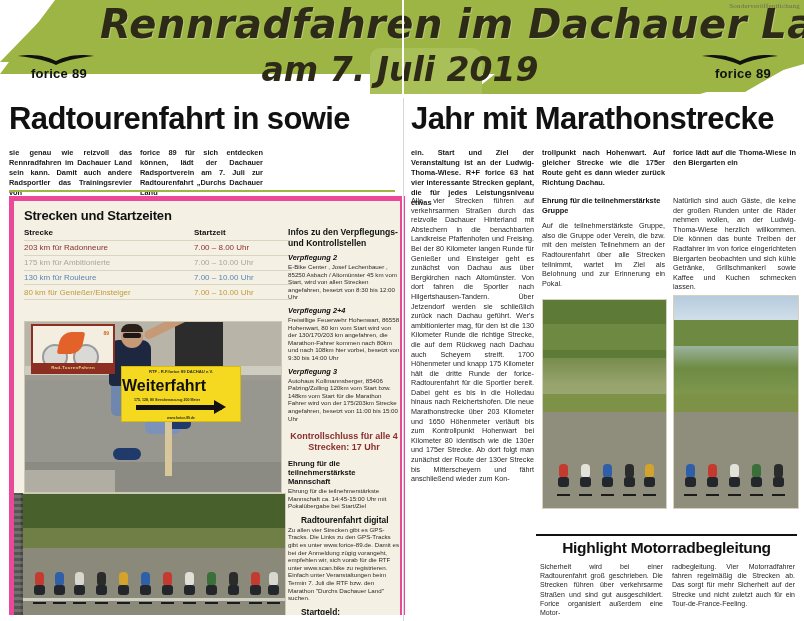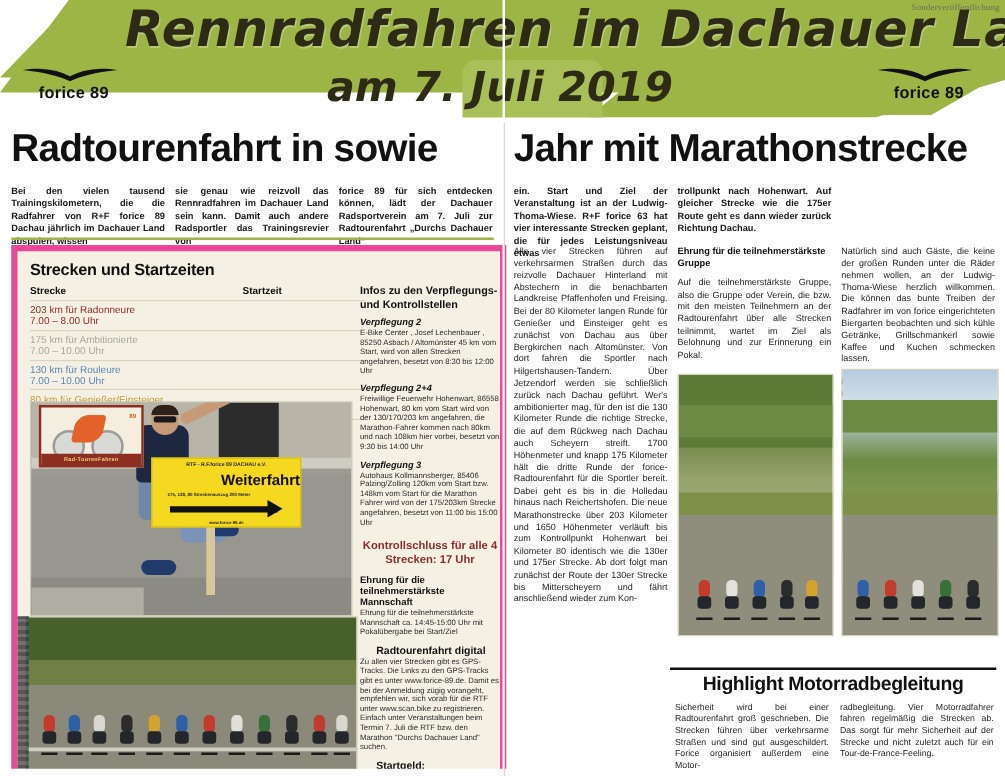--- a/index.html
+++ b/index.html
@@ -94,21 +94,20 @@
     font-size:13px;font-weight:bold;color:#111;letter-spacing:-.2px;
   }
   
   .tbl{position:absolute;left:10px;top:27px;width:268px;}
   .tbl .hdr{display:flex;font-size:8px;font-weight:bold;color:#111;padding-bottom:3px;}
   .tbl .hdr .c1{width:170px;}
   .tbl .hdr .c2{width:98px;}
   .tbl .row{
     display:flex;font-size:8px;padding:2.4px 0 2.4px 0;
     border-top:1px solid #d9d5c0;
-    flex-direction:column;
   }
   .tbl .row .c1{width:170px;}
   .tbl .row .c2{width:98px;}
   .tbl .row.r0{color:#8a2d2d;}
   .tbl .row.r1{color:#a8a89a;}
   .tbl .row.r2{color:#5b86b5;}
   .tbl .row.r3{color:#c09a3a;}
   .tbl .rowend{border-top:1px solid #d9d5c0;height:0;}
 
   
@@ -132,21 +131,21 @@
   .pm-leg{position:absolute;left:86px;top:60px;width:48px;height:34px;background:#6f86ae;border-radius:6px;}
   .pm-leg2{position:absolute;left:120px;top:64px;width:36px;height:48px;background:#7d92b8;border-radius:6px;}
   .pm-shoe{position:absolute;left:88px;top:126px;width:28px;height:12px;background:#203a6b;border-radius:6px;}
   .pm-shoe2{position:absolute;left:142px;top:96px;width:24px;height:11px;background:#203a6b;border-radius:5px;}
   .pm-post{position:absolute;left:140px;top:98px;width:7px;height:56px;background:#d8c79a;}
   .sign{
     position:absolute;left:96px;top:44px;width:118px;height:54px;
     background:#f5d920;border:1px solid #d6bb10;
   }
   .sign .s1{font-size:4.2px;font-weight:bold;text-align:center;color:#2b2b2b;margin-top:2px;line-height:5px;}
-  .sign .s2{font-size:12px;font-weight:bold;text-align:right;color:#111;margin-top:3px;}
+  .sign .s2{font-size:16px;font-weight:bold;text-align:left;color:#111;margin-top:3px;}
   .sign .s3{font-size:3.6px;font-weight:bold;text-align:left;color:#2b2b2b;margin:3px 0 0 12px;line-height:4.4px;}
   .sign .arrow{position:absolute;left:14px;top:38px;width:86px;height:5px;background:#111;}
   .sign .arrow:after{content:"";position:absolute;right:-11px;top:-5px;border:7.5px solid transparent;border-left:12px solid #111;}
   .sign .s4{position:absolute;left:0;right:0;bottom:1px;font-size:3.4px;font-weight:bold;text-align:center;color:#2b2b2b;}
   .rtf-logo{
     position:absolute;left:6px;top:2px;width:80px;height:46px;
     background:#f3eee0;border:2px solid #8c2f22;
   }
   .rtf-logo .wheel{position:absolute;top:18px;width:22px;height:22px;border:2px solid #9a9a9a;border-radius:50%;background:#d9d9d5;}
   .rtf-logo .wheel.w1{left:9px;}
@@ -256,23 +255,20 @@
     <div class="sonder">Sonderveröffentlichung</div>
   </div>
 
   <div class="gutter"></div>
   <div class="gutter-line"></div>
 
   <div class="headline l">Radtourenfahrt in sowie</div>
 
   <div class="intro l">
     <div class="col">
-        <p>Bei den vielen tausend Trainingskilometern, die die Radfahrer von R+F forice 89 Dachau jährlich im Dachauer Land abspulen, wissen</p>
-      </div>
-    <div class="col">
         <p>sie genau wie reizvoll das Rennradfahren im Dachauer Land sein kann. Damit auch andere Radsportler das Trainingsrevier von</p>
       </div>
     <div class="col">
         <p>forice 89 für sich entdecken können, lädt der Dachauer Radsportverein am 7. Juli zur Radtourenfahrt „Durchs Dachauer Land“</p>
       </div>
   </div>
 
   <div class="rule" style="left:9px;top:190px;width:386px;"></div>
 
   <div class="infobox">
@@ -436,20 +432,23 @@
 
   <div class="headline r">Jahr mit Marathonstrecke</div>
 
   <div class="intro r">
     <div class="col">
         <p>ein. Start und Ziel der Veranstaltung ist an der Ludwig-Thoma-Wiese. R+F forice 63 hat vier interessante Strecken geplant, die für jedes Leistungsniveau etwas</p>
       </div>
     <div class="col">
         <p>trollpunkt nach Hohenwart. Auf gleicher Strecke wie die 175er Route geht es dann wieder zurück Richtung Dachau.</p>
       </div>
+    <div class="col">
+        <p>forice lädt auf die Thoma-Wiese in den Biergarten ein</p>
+      </div>
   </div>
 
   <div class="rcol c1">
     <p>Alle vier Strecken führen auf verkehrsarmen Straßen durch das reizvolle Dachauer Hinterland mit Abstechern in die benachbarten Landkreise Pfaffenhofen und Freising. Bei der 80 Kilometer langen Runde für Genießer und Einsteiger geht es zunächst von Dachau aus über Bergkirchen nach Altomünster. Von dort fahren die Sportler nach Hilgertshausen-Tandern. Über Jetzendorf werden sie schließlich zurück nach Dachau geführt. Wer's ambitionierter mag, für den ist die 130 Kilometer Runde die richtige Strecke, die auf dem Rückweg nach Dachau auch Scheyern streift. 1700 Höhenmeter und knapp 175 Kilometer hält die dritte Runde der forice-Radtourenfahrt für die Sportler bereit. Dabei geht es bis in die Holledau hinaus nach Reichertshofen. Die neue Marathonstrecke über 203 Kilometer und 1650 Höhenmeter verläuft bis zum Kontrollpunkt Hohenwart bei Kilometer 80 identisch wie die 130er und 175er Strecke. Ab dort folgt man zunächst der Route der 130er Strecke bis Mitterscheyern und fährt anschließend wieder zum Kon-</p>
   </div>
 
   <div class="rcol c2">
     <h4>Ehrung für die teilnehmerstärkste Gruppe</h4>
     <p>Auf die teilnehmerstärkste Gruppe, also die Gruppe oder Verein, die bzw. mit den meisten Teilnehmern an der Radtourenfahrt über alle Strecken teilnimmt, wartet im Ziel als Belohnung und zur Erinnerung ein Pokal.</p>
   </div>

